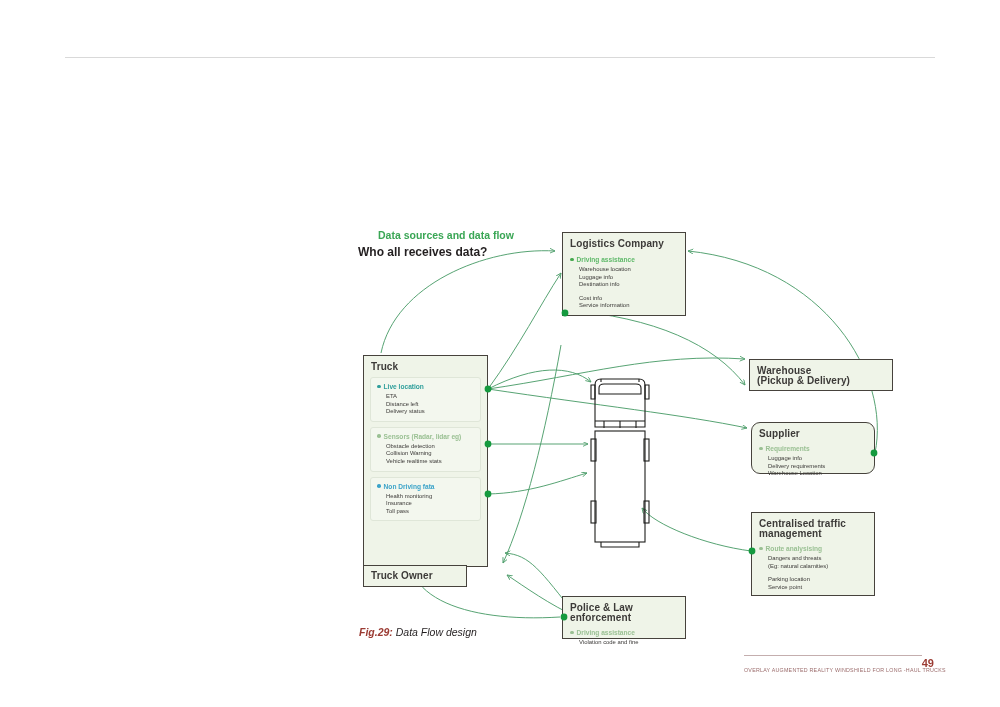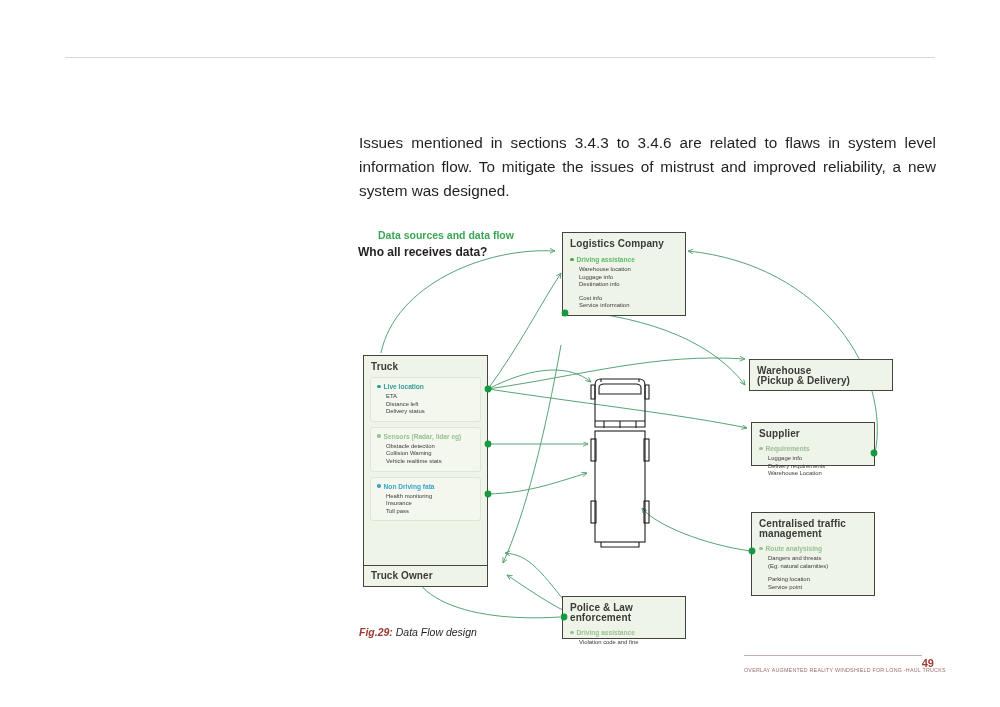--- a/index.html
+++ b/index.html
@@ -92,21 +92,20 @@
   }
 </style>
 </head>
 <body>
 
 <div class="page">
 
   <div class="top-rule"></div>
 
 
-  <div class="body-copy">Issues mentioned in sections 3.4.3 to 3.4.6 are related to flaws in system level information flow. To mitigate the issues of mistrust and improved reliability, a new system was designed.</div>
 
   <div class="diagram">
 
     <div class="diag-title">Data sources and data flow</div>
     <div class="diag-sub">Who all receives data?</div>
 
     <svg class="flow" viewBox="0 0 540 420">
       <defs>
         <marker id="ah" markerWidth="7" markerHeight="7" refX="5.6" refY="2.6" orient="auto">
           <path d="M0,0 L5.6,2.6 L0,5.2" fill="none" stroke="#4e9e6b" stroke-width="0.9"></path>
@@ -191,21 +190,21 @@
 Insurance
 Toll pass</div>
       </div>
     </div>
 
     <div class="node" style="left:394px;top:134px;width:144px;height:32px;">
       <div class="node-title">Warehouse</div>
       <div class="node-title" style="margin-top:0;">(Pickup &amp; Delivery)</div>
     </div>
 
-    <div class="node" style="left:396px;top:197px;width:124px;height:44px;">
+    <div class="node" style="left:396px;top:197px;width:124px;height:52px;border-radius:9px;">
       <div class="node-title">Supplier</div>
       <div style="margin:5px 0 0 7px;">
         <div class="cat cat-pale">
           <span class="dot"></span>
           <span>Requirements</span>
         </div>
         <div class="items">Luggage info
 Delivery requirements
 Warehouse Location</div>
       </div>
@@ -219,21 +218,21 @@
           <span class="dot"></span>
           <span>Route analysising</span>
         </div>
         <div class="items">Dangers and threats
 (Eg: natural calamities)</div>
         <div class="items gap">Parking location
 Service point</div>
       </div>
     </div>
 
-    <div class="node" style="left:8px;top:340px;width:125px;height:22px;">
+    <div class="node" style="left:8px;top:340px;width:104px;height:22px;">
       <div class="node-title" style="margin-top:5px;">Truck Owner</div>
     </div>
 
     <div class="node" style="left:207px;top:371px;width:124px;height:43px;">
       <div class="node-title">Police &amp; Law enforcement</div>
       <div style="margin:5px 0 0 7px;">
         <div class="cat cat-pale">
           <span class="dot"></span>
           <span>Driving assistance</span>
         </div>

